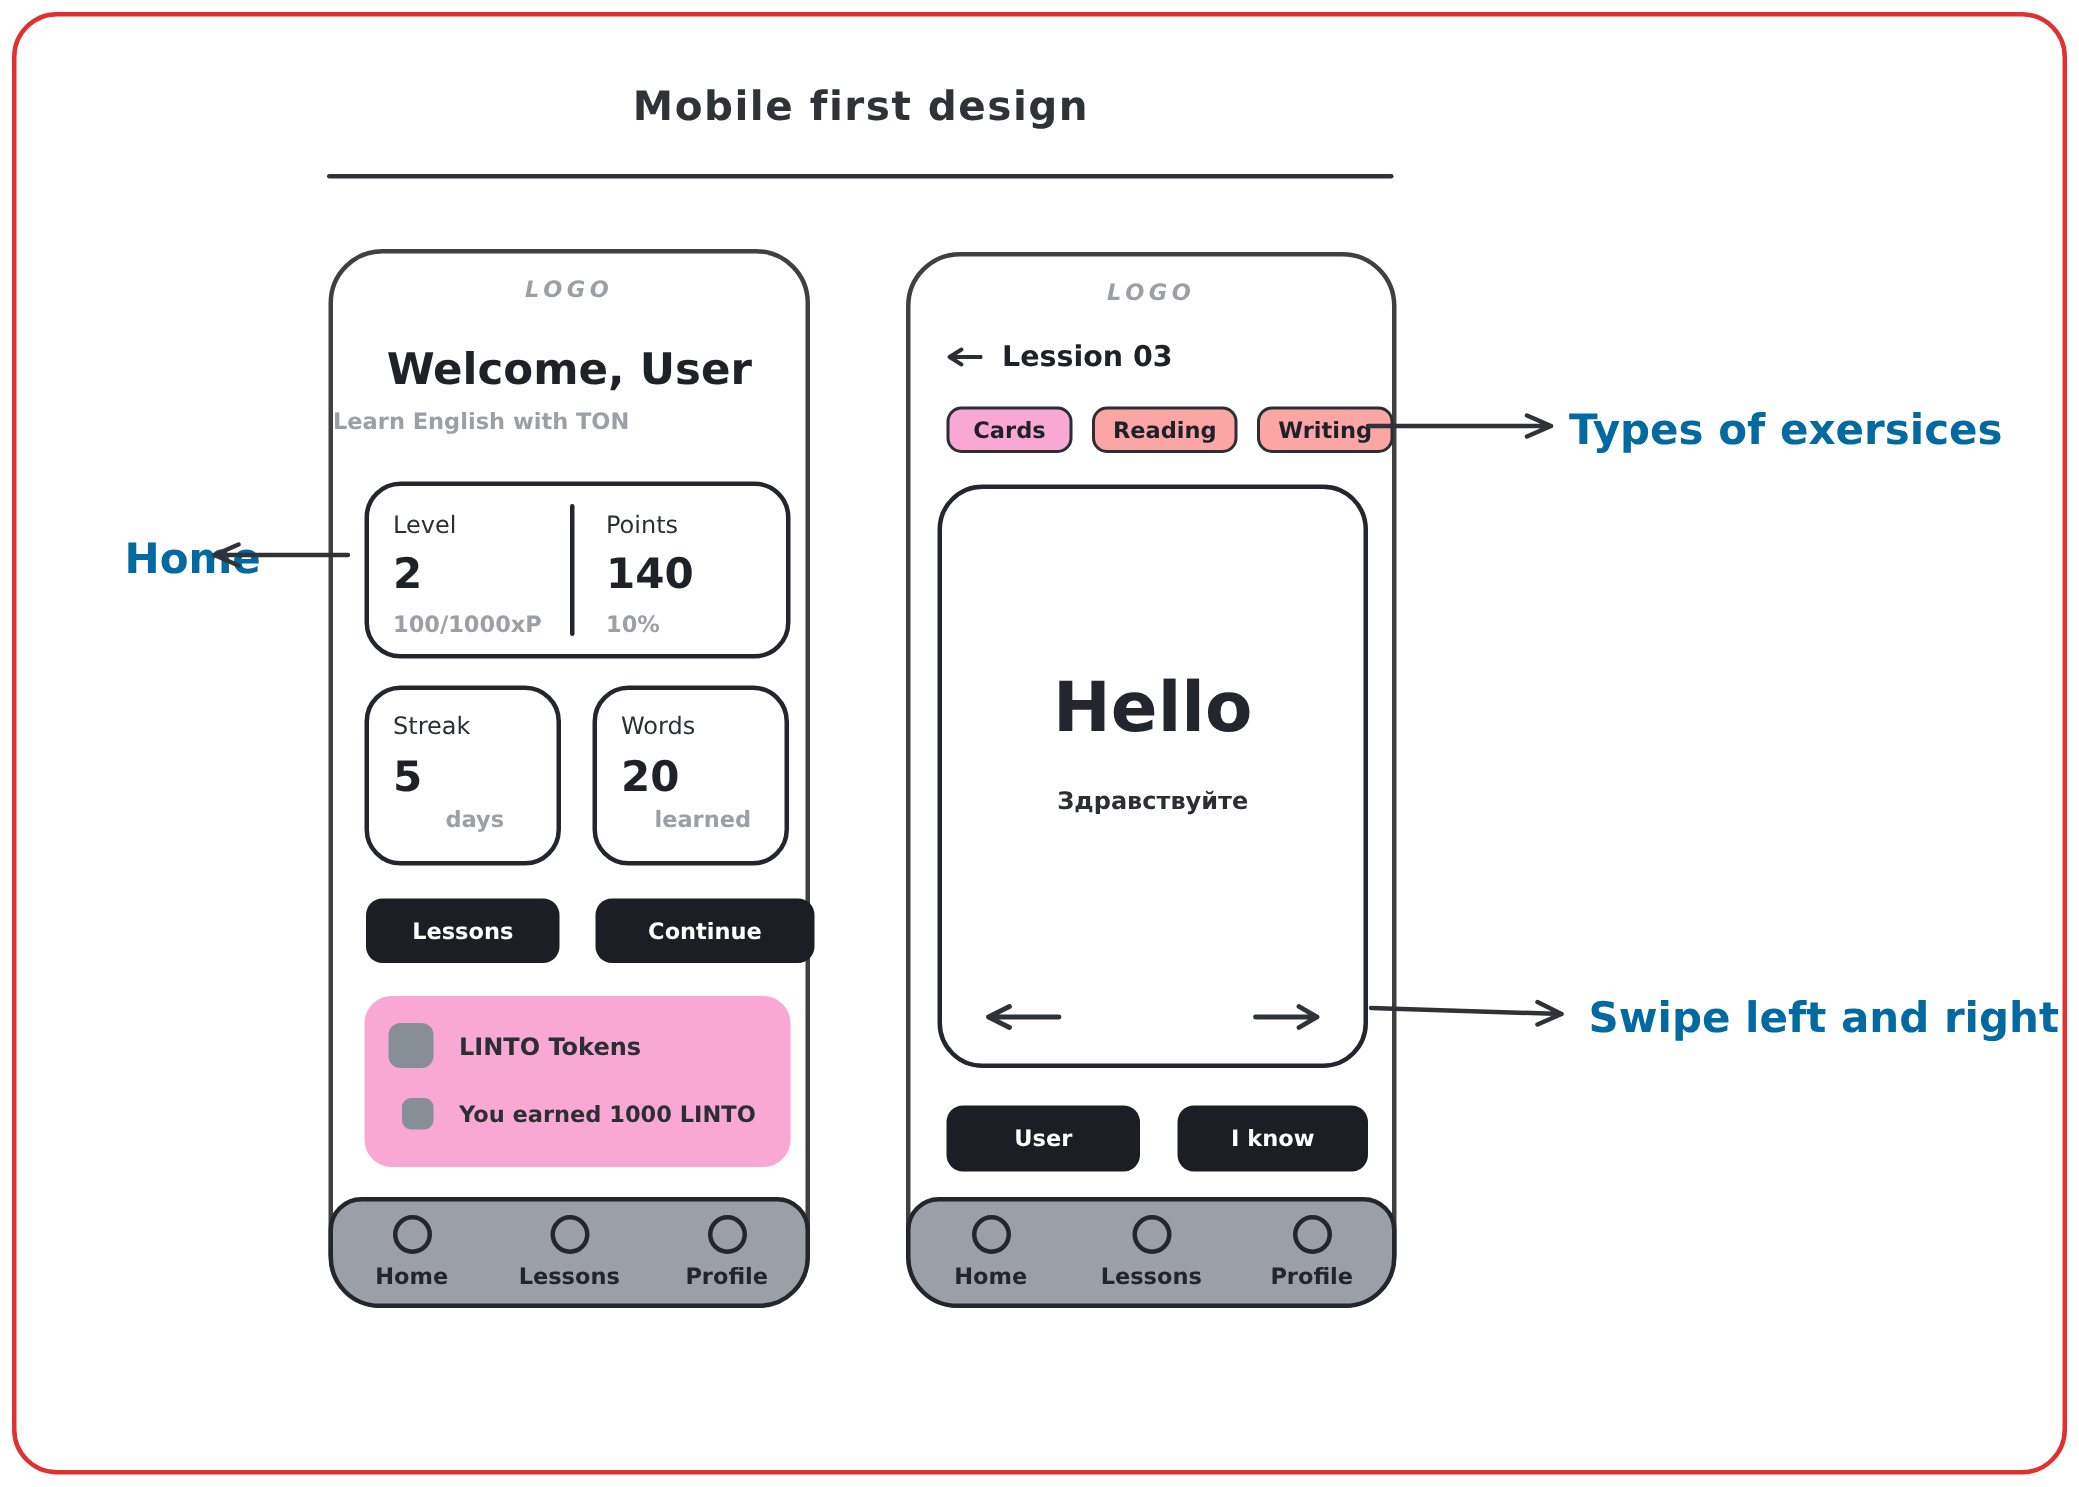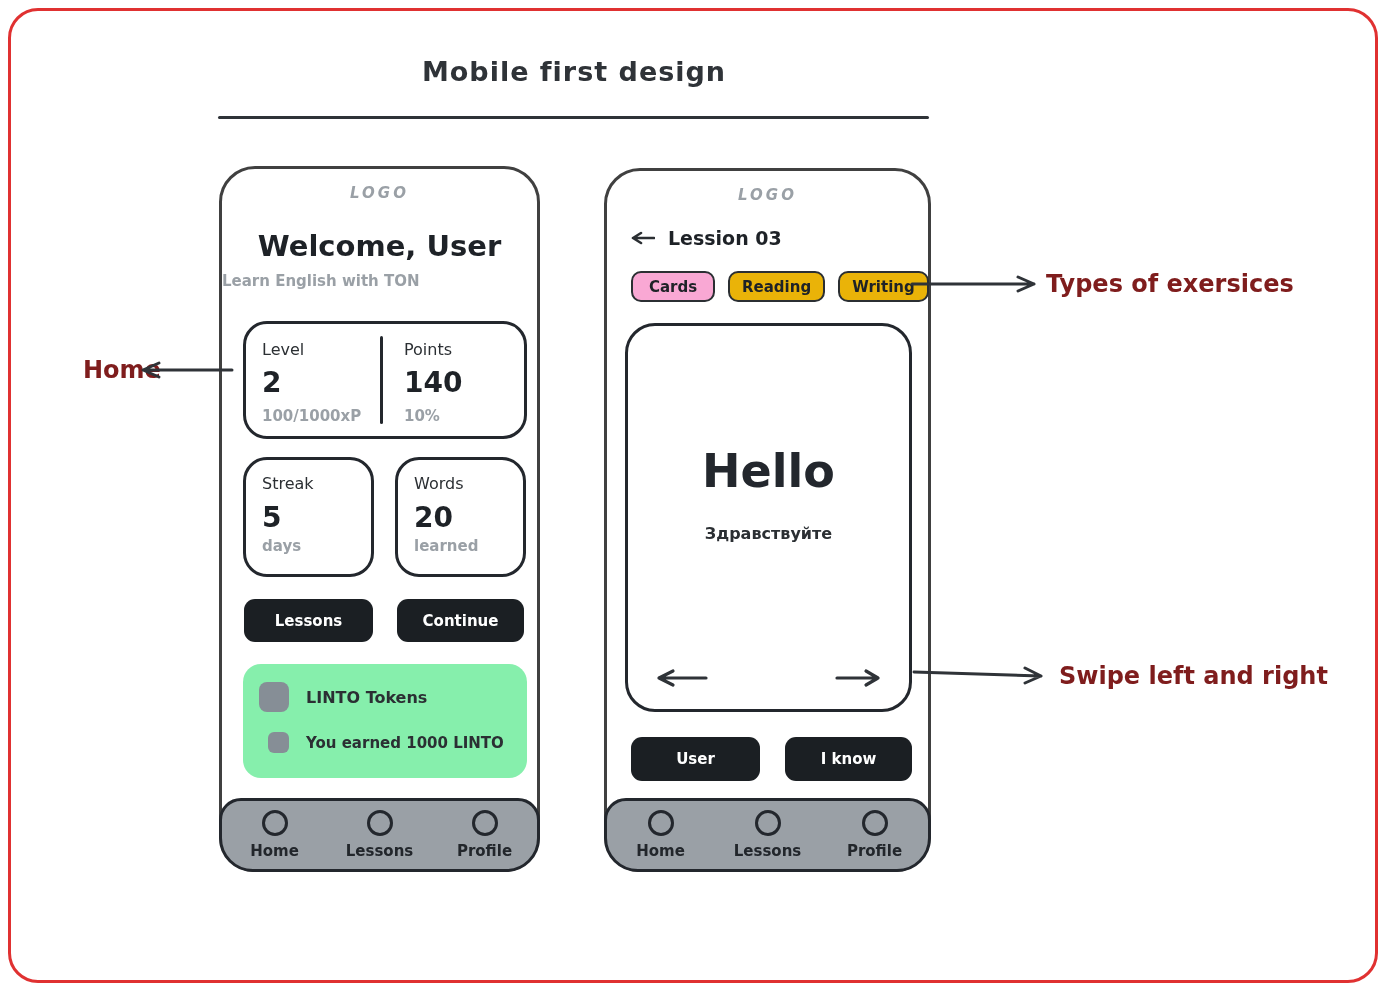--- a/index.html
+++ b/index.html
@@ -62,34 +62,34 @@
   .stat-sub   { position: absolute; top: 83px; font-size: 15px; color: #9aa0a6; font-weight: 600; white-space: nowrap; }
   
   .small-card {
     position: absolute; top: 288px; width: 131px; height: 120px;
     border: 3px solid #23272d; border-radius: 24px; padding: 14px 0 0 16px;
   }
   .small-card.streak { left: 21px; }
   .small-card.words  { left: 173px; }
   .small-card .label { font-size: 16px; color: #2b2f33; }
   .small-card .value { font-size: 28px; font-weight: 700; margin-top: 8px; color: #1e2227; }
-  .small-card .unit  { font-size: 15px; color: #9aa0a6; font-weight: 600; margin-top: 3px; }
+  .small-card .unit  { font-size: 15px; color: #9aa0a6; font-weight: 600; margin-top: 3px; text-align: center; }
   
   .pill-btn {
     position: absolute; background: #1b1f23; color: #fff;
     border: none; border-radius: 11px; font-size: 15px; font-weight: 700;
     font-family: inherit; display: flex; align-items: center; justify-content: center;
     cursor: pointer;
   }
   .btn-lessons  { left: 22px;  top: 430px; width: 129px; height: 43px; }
-  .btn-continue { left: 175px; top: 430px; width: 127px; height: 43px; }
+  .btn-continue { left: 175px; top: 430px; width: 146px; height: 43px; }
   
   .tokens-panel {
     position: absolute; left: 21px; top: 495px; width: 284px; height: 114px;
-    background: #86efac; border-radius: 18px; text-align: center;
+    background: #f9a8d4; border-radius: 18px; text-align: center;
   }
   .token-row { position: absolute; left: 16px; right: 10px; display: flex; align-items: center; }
   .token-row.r1 { top: 18px; }
   .token-row.r2 { top: 68px; }
   .token-sq { background: #868e96; flex: 0 0 auto; }
   .token-sq.big   { width: 30px; height: 30px; border-radius: 8px; margin-right: 17px; }
   .token-sq.small { width: 21px; height: 21px; border-radius: 6px; margin-left: 9px; margin-right: 17px; }
   .token-title { font-size: 16px; color: #2b2f33; font-weight: 600; }
   .token-msg   { font-size: 15px; color: #2b2f33; font-weight: 600; }
   
@@ -111,21 +111,21 @@
   .lesson-head {
     position: absolute; left: 22px; top: 56px; display: flex;
     align-items: center; gap: 13px; font-size: 19px; font-weight: 600; color: #1e2227;
   }
   .tabs-row { position: absolute; left: 24px; top: 100px; display: flex; gap: 13px; }
   .tab {
     height: 31px; min-width: 84px; padding: 0 12px;
     border: 2.5px solid #2b2f33; border-radius: 10px;
     display: flex; align-items: center; justify-content: center;
     font-size: 15px; font-weight: 600; color: #1e2227;
-    background: #eab308; cursor: pointer; font-family: inherit;
+    background: #fca5a5; cursor: pointer; font-family: inherit;
   }
   .tab.active { background: #f9a8d4; }
   .flash-card {
     position: absolute; left: 18px; top: 152px; width: 287px; height: 389px;
     border: 3px solid #23272d; border-radius: 30px;
   }
   .flash-word {
     position: absolute; top: 118px; left: 0; right: 0; text-align: center;
     font-size: 46px; font-weight: 700; color: #23272d;
   }
@@ -133,22 +133,22 @@
     position: absolute; top: 198px; left: 0; right: 0; text-align: center;
     font-size: 16px; font-weight: 600; color: #2b2f33;
   }
   .swipe-arrow-btn { position: absolute; bottom: 20px; cursor: pointer; }
   .swipe-arrow-btn.left  { left: 26px; }
   .swipe-arrow-btn.right { right: 26px; }
   .btn-learn { left: 24px;  top: 566px; width: 129px; height: 44px; }
   .btn-iknow { left: 178px; top: 566px; width: 127px; height: 44px; }
   
   .annotation {
-    position: absolute; font-size: 24px; font-weight: 600;
-    color: #7f1d1d; white-space: nowrap;
+    position: absolute; font-size: 28px; font-weight: 600;
+    color: #0369a1; white-space: nowrap;
   }
   .ann-stat  { left: 83px;  top: 356px; }
   .ann-types { left: 1046px; top: 270px; }
   .ann-swipe { left: 1059px; top: 662px; }
   .ann-arrow { position: absolute; }
   .arr-stat  { left: 138px;  top: 358px; }
   .arr-types { left: 910px;  top: 272px; }
   .arr-swipe { left: 912px;  top: 662px; }
   svg.sk { display: block; }
 </style>

